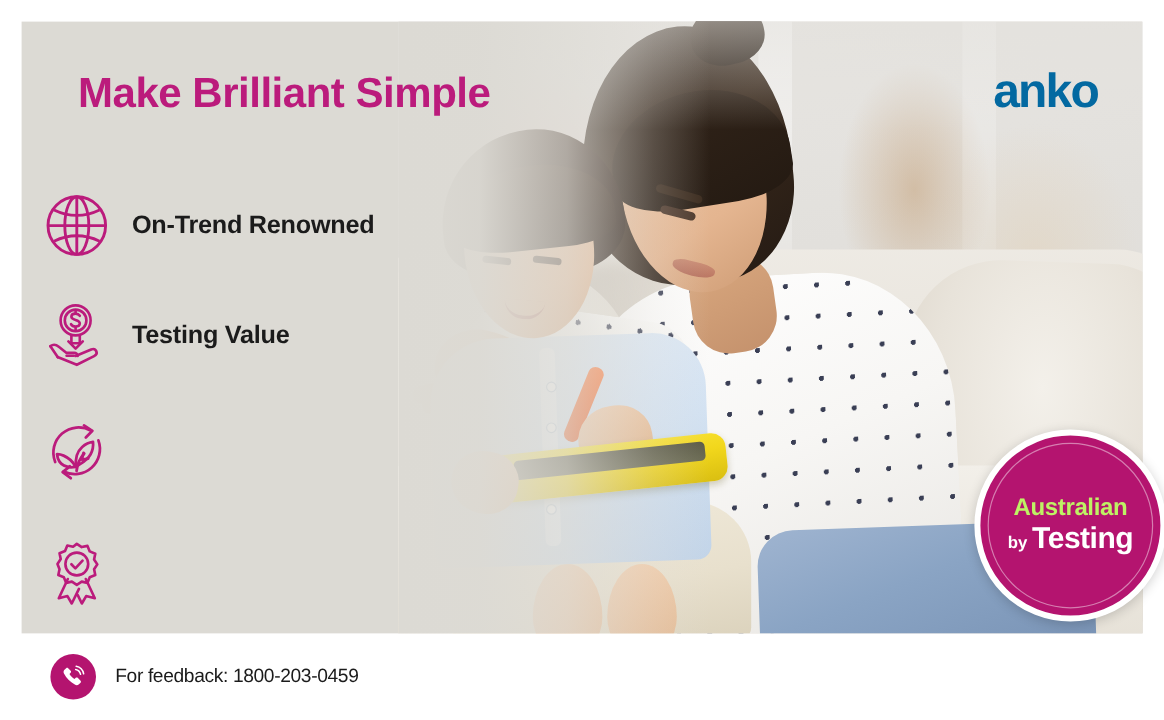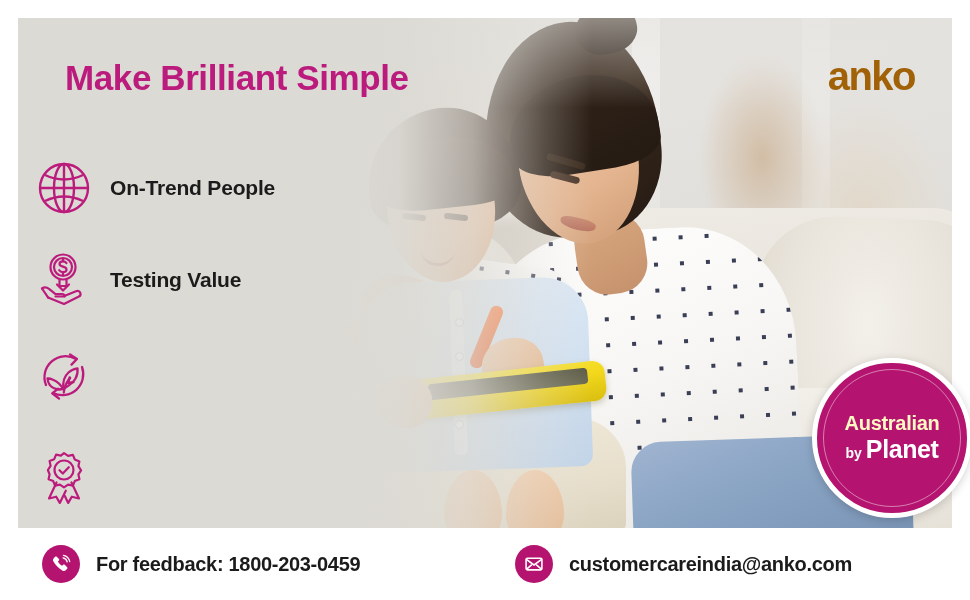--- a/index.html
+++ b/index.html
@@ -379,21 +379,21 @@
   }
 
   
   .logo {
     position: absolute;
     right: 37px;
     top: 38px;
     font-size: 40px;
     font-weight: bold;
     letter-spacing: -1.5px;
-    color: #a16207;
+    color: #0369a1;
     line-height: 1;
     z-index: 6;
   }
 
   
   .features {
     position: absolute;
     left: 18px;
     top: 115px;
     width: 460px;
@@ -441,21 +441,21 @@
   }
   .badge::after {
     content: "";
     position: absolute;
     inset: 6px;
     border-radius: 50%;
     border: 1px solid rgba(255,255,255,.45);
     pointer-events: none;
   }
   .badge .l1 {
-    color: #fef9c3;
+    color: #bef264;
     font-size: 20px;
     font-weight: bold;
     letter-spacing: -0.3px;
     line-height: 1.05;
   }
   .badge .l2 {
     color: #fff;
     font-weight: bold;
     line-height: 1.05;
     margin-top: 2px;
@@ -489,22 +489,22 @@
     width: 38px;
     height: 38px;
     border-radius: 50%;
     background: #b4146f;
     display: flex;
     align-items: center;
     justify-content: center;
     flex: 0 0 38px;
   }
   .contact .label {
-    font-size: 20px;
-    font-weight: bold;
+    font-size: 16px;
+    font-weight: normal;
     color: #1b1b1b;
     letter-spacing: -0.3px;
     white-space: nowrap;
   }
 </style>
 </head>
 <body>
 
 <div id="banner">
 
@@ -573,21 +573,21 @@
         <span class="ic">
           <svg viewBox="0 0 56 56" width="56" height="56" fill="none" stroke="#bb1b7c" stroke-width="2.4">
             <circle cx="28" cy="28" r="24"></circle>
             <ellipse cx="28" cy="28" rx="10" ry="24"></ellipse>
             <line x1="4" y1="28" x2="52" y2="28"></line>
             <path d="M9 15 Q28 24 47 15"></path>
             <path d="M9 41 Q28 32 47 41"></path>
             <line x1="28" y1="4" x2="28" y2="52"></line>
           </svg>
         </span>
-        <span class="txt">On-Trend People</span>
+        <span class="txt">On-Trend Renowned</span>
       </div>
 
       <div class="feature" style="top:119px;">
         <span class="ic">
           <svg viewBox="0 0 56 56" width="56" height="56" fill="none" stroke="#bb1b7c" stroke-width="2.2" stroke-linecap="round" stroke-linejoin="round">
             <circle cx="27" cy="15" r="12.5"></circle>
             <circle cx="27" cy="15" r="9"></circle>
             <path d="M30.5 11.2c-.8-1.2-2.1-1.8-3.6-1.8-2 0-3.4 1-3.4 2.6 0 3.3 7 2 7 5.4 0 1.6-1.5 2.7-3.6 2.7-1.6 0-3-.7-3.7-1.9"></path>
             <line x1="27" y1="7.2" x2="27" y2="9.2"></line>
             <line x1="27" y1="21" x2="27" y2="23"></line>
@@ -629,43 +629,33 @@
         </span>
       </div>
 
     </div>
   </div>
 
   <div class="badge">
     <div class="l1">Australian</div>
     <div class="l2">
       <span class="by">by</span>
-      <span class="design">Planet</span>
+      <span class="design">Testing</span>
     </div>
   </div>
 
   <div class="footer">
 
     <div class="contact" style="left:42px;">
       <span class="circ">
         <svg viewBox="0 0 24 24" width="22" height="22" fill="#ffffff">
           <path d="M7.4 4.2c-.5-.5-1.3-.5-1.8 0L4.1 5.7c-.9.9-1.1 2.3-.5 3.4 2.3 4.3 5.9 7.9 10.2 10.2 1.1.6 2.5.4 3.4-.5l1.5-1.5c.5-.5.5-1.3 0-1.8l-2.6-2.6c-.5-.5-1.3-.5-1.8 0l-1.1 1.1c-1.9-1.1-3.5-2.7-4.6-4.6l1.1-1.1c.5-.5.5-1.3 0-1.8L7.4 4.2z"></path>
           <path d="M14.4 4.6a.7.7 0 0 0-.3 1.4 5 5 0 0 1 3.9 3.9.7.7 0 0 0 1.4-.3 6.4 6.4 0 0 0-5-5z"></path>
           <path d="M14.8 1.8a.7.7 0 0 0-.2 1.4 8 8 0 0 1 6.2 6.2.7.7 0 0 0 1.4-.2 9.4 9.4 0 0 0-7.4-7.4z"></path>
         </svg>
       </span>
       <span class="label">For feedback: 1800-203-0459</span>
     </div>
 
-    <div class="contact" style="left:515px;">
-      <span class="circ">
-        <svg viewBox="0 0 24 24" width="20" height="20" fill="none" stroke="#ffffff" stroke-width="1.9" stroke-linejoin="round">
-          <rect x="2.5" y="5" width="19" height="14" rx="1.6"></rect>
-          <path d="M2.5 6.2L12 13.2l9.5-7"></path>
-          <path d="M2.8 18.4l6.6-5.6M21.2 18.4l-6.6-5.6"></path>
-        </svg>
-      </span>
-      <span class="label">customercareindia@anko.com</span>
-    </div>
 
   </div>
 
 </div>
 
 </body></html>

